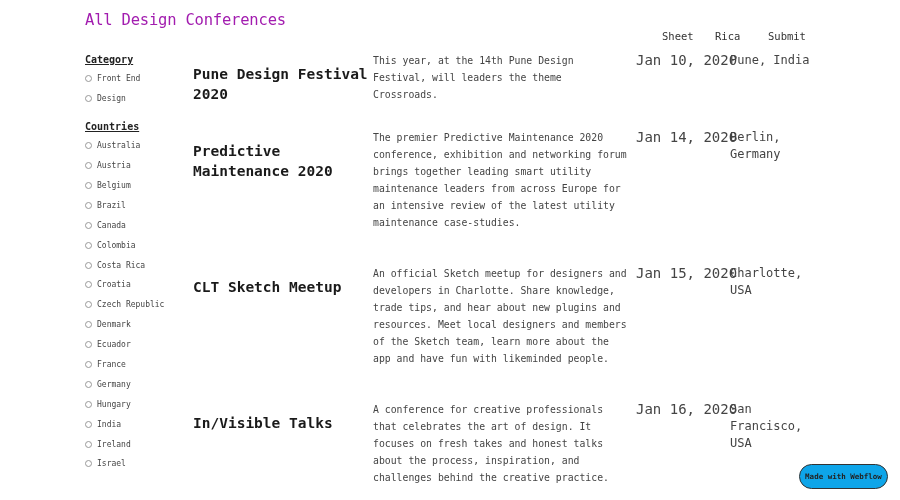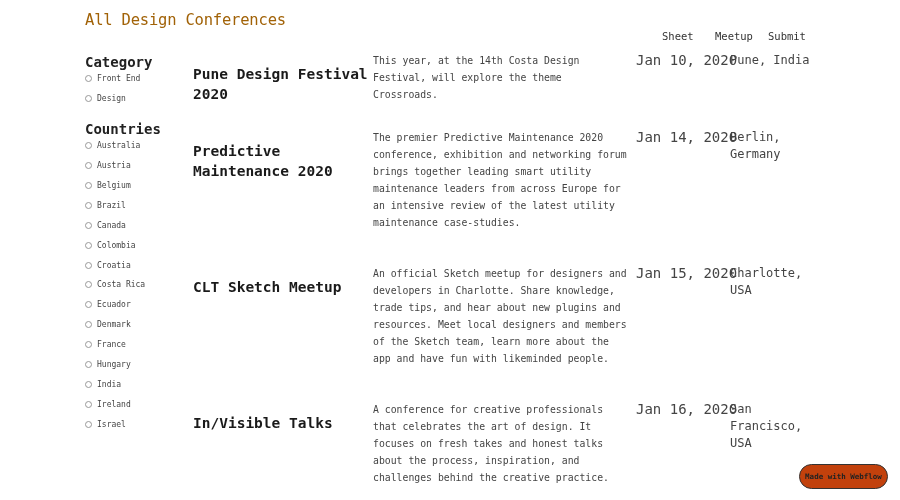--- a/index.html
+++ b/index.html
@@ -2,47 +2,47 @@
 <html><head>
 <meta charset="utf-8">
 <style>
   html, body { margin: 0; padding: 0; }
   body {
     width: 900px; height: 500px; overflow: hidden; position: relative;
     background: #ffffff; color: #222;
     font-family: "DejaVu Sans Mono", "Liberation Mono", monospace;
   }
   .topbar { position: absolute; left: 85px; top: 11px; right: 0; height: 22px; }
-  .site-title { position: absolute; left: 0; top: 0; font-size: 15.5px; letter-spacing: -0.2px; color: #a16207; font-weight: 500; }
+  .site-title { position: absolute; left: 0; top: 0; font-size: 15.5px; letter-spacing: -0.2px; color: #a21caf; font-weight: 500; }
   .nav { position: absolute; top: 3px; left: 577px; font-size: 10.5px; color: #333; }
   .nav a { position: absolute; white-space: nowrap; text-decoration: none; color: #333; margin-top: 16px; }
   .sidebar { position: absolute; left: 85px; top: 54px; width: 100px; }
-  .group-title { font-size: 14px; color: #222; font-weight: bold; margin-bottom: 3px; height: 12px; }
+  .group-title { font-size: 10px; color: #222; font-weight: bold; margin-bottom: 3px; height: 12px; text-decoration: underline; }
   .opt { display: flex; align-items: center; height: 19.9px; font-size: 8px; color: #444; }
   .radio { width: 7px; height: 7px; border: 1px solid #999; border-radius: 50%; margin-right: 5px; box-sizing: border-box; }
   .gap { height: 12px; }
   .event { position: absolute; left: 193px; width: 640px; }
   .ev-title { position: absolute; left: 0; top: 12px; width: 175px; font-size: 14.5px; font-weight: bold; line-height: 20px; color: #1a1a1a; }
   .ev-desc { position: absolute; left: 180px; top: 0; width: 258px; font-size: 9.8px; line-height: 17px; color: #444; }
   .ev-date { position: absolute; left: 443px; top: 0; width: 90px; font-size: 14px; color: #444; white-space: nowrap; text-align: right; }
   .ev-loc { position: absolute; left: 537px; top: 0; width: 100px; font-size: 12px; line-height: 17px; color: #444; }
   .badge {
     position: absolute; left: 799px; top: 464px; width: 89px; height: 25px; box-sizing: border-box;
-    border: 1px solid #333; border-radius: 13px; background: #c2410c; font-size: 7.5px; font-weight: bold;
+    border: 1px solid #333; border-radius: 13px; background: #0ea5e9; font-size: 7.5px; font-weight: bold;
     display: flex; align-items: center; justify-content: center; color: #222;
   }
 </style>
 </head>
 <body>
 
 <div class="topbar">
   <div class="site-title">All Design Conferences</div>
   <div class="nav">
     <a style="left:0">Sheet</a>
-    <a style="left:53px">Meetup</a>
+    <a style="left:53px">Rica</a>
     <a style="left:106px">Submit</a>
   </div>
 </div>
 
 <div class="sidebar">
   <div class="group-title">Category</div>
   <div class="opt">
       <span class="radio"></span>
       <span>Front End</span>
     </div>
@@ -72,37 +72,45 @@
       <div class="opt">
         <span class="radio"></span>
         <span>Canada</span>
       </div>
       <div class="opt">
         <span class="radio"></span>
         <span>Colombia</span>
       </div>
       <div class="opt">
         <span class="radio"></span>
+        <span>Costa Rica</span>
+      </div>
+      <div class="opt">
+        <span class="radio"></span>
         <span>Croatia</span>
       </div>
       <div class="opt">
         <span class="radio"></span>
-        <span>Costa Rica</span>
+        <span>Czech Republic</span>
+      </div>
+      <div class="opt">
+        <span class="radio"></span>
+        <span>Denmark</span>
       </div>
       <div class="opt">
         <span class="radio"></span>
         <span>Ecuador</span>
       </div>
       <div class="opt">
         <span class="radio"></span>
-        <span>Denmark</span>
+        <span>France</span>
       </div>
       <div class="opt">
         <span class="radio"></span>
-        <span>France</span>
+        <span>Germany</span>
       </div>
       <div class="opt">
         <span class="radio"></span>
         <span>Hungary</span>
       </div>
       <div class="opt">
         <span class="radio"></span>
         <span>India</span>
       </div>
       <div class="opt">
@@ -111,21 +119,21 @@
       </div>
       <div class="opt">
         <span class="radio"></span>
         <span>Israel</span>
       </div>
     </div>
 </div>
 
 <div class="event" style="top:52px;">
   <div class="ev-title">Pune Design Festival 2020</div>
-  <div class="ev-desc">This year, at the 14th Costa Design Festival, will explore the theme Crossroads.</div>
+  <div class="ev-desc">This year, at the 14th Pune Design Festival, will leaders the theme Crossroads.</div>
   <div class="ev-date">Jan 10, 2020</div>
   <div class="ev-loc">Pune, India</div>
 </div>
 
 <div class="event" style="top:129px;">
   <div class="ev-title">Predictive Maintenance 2020</div>
   <div class="ev-desc">The premier Predictive Maintenance 2020 conference, exhibition and networking forum brings together leading smart utility maintenance leaders from across Europe for an intensive review of the latest utility maintenance case-studies.</div>
   <div class="ev-date">Jan 14, 2020</div>
   <div class="ev-loc">Berlin, Germany</div>
 </div>

